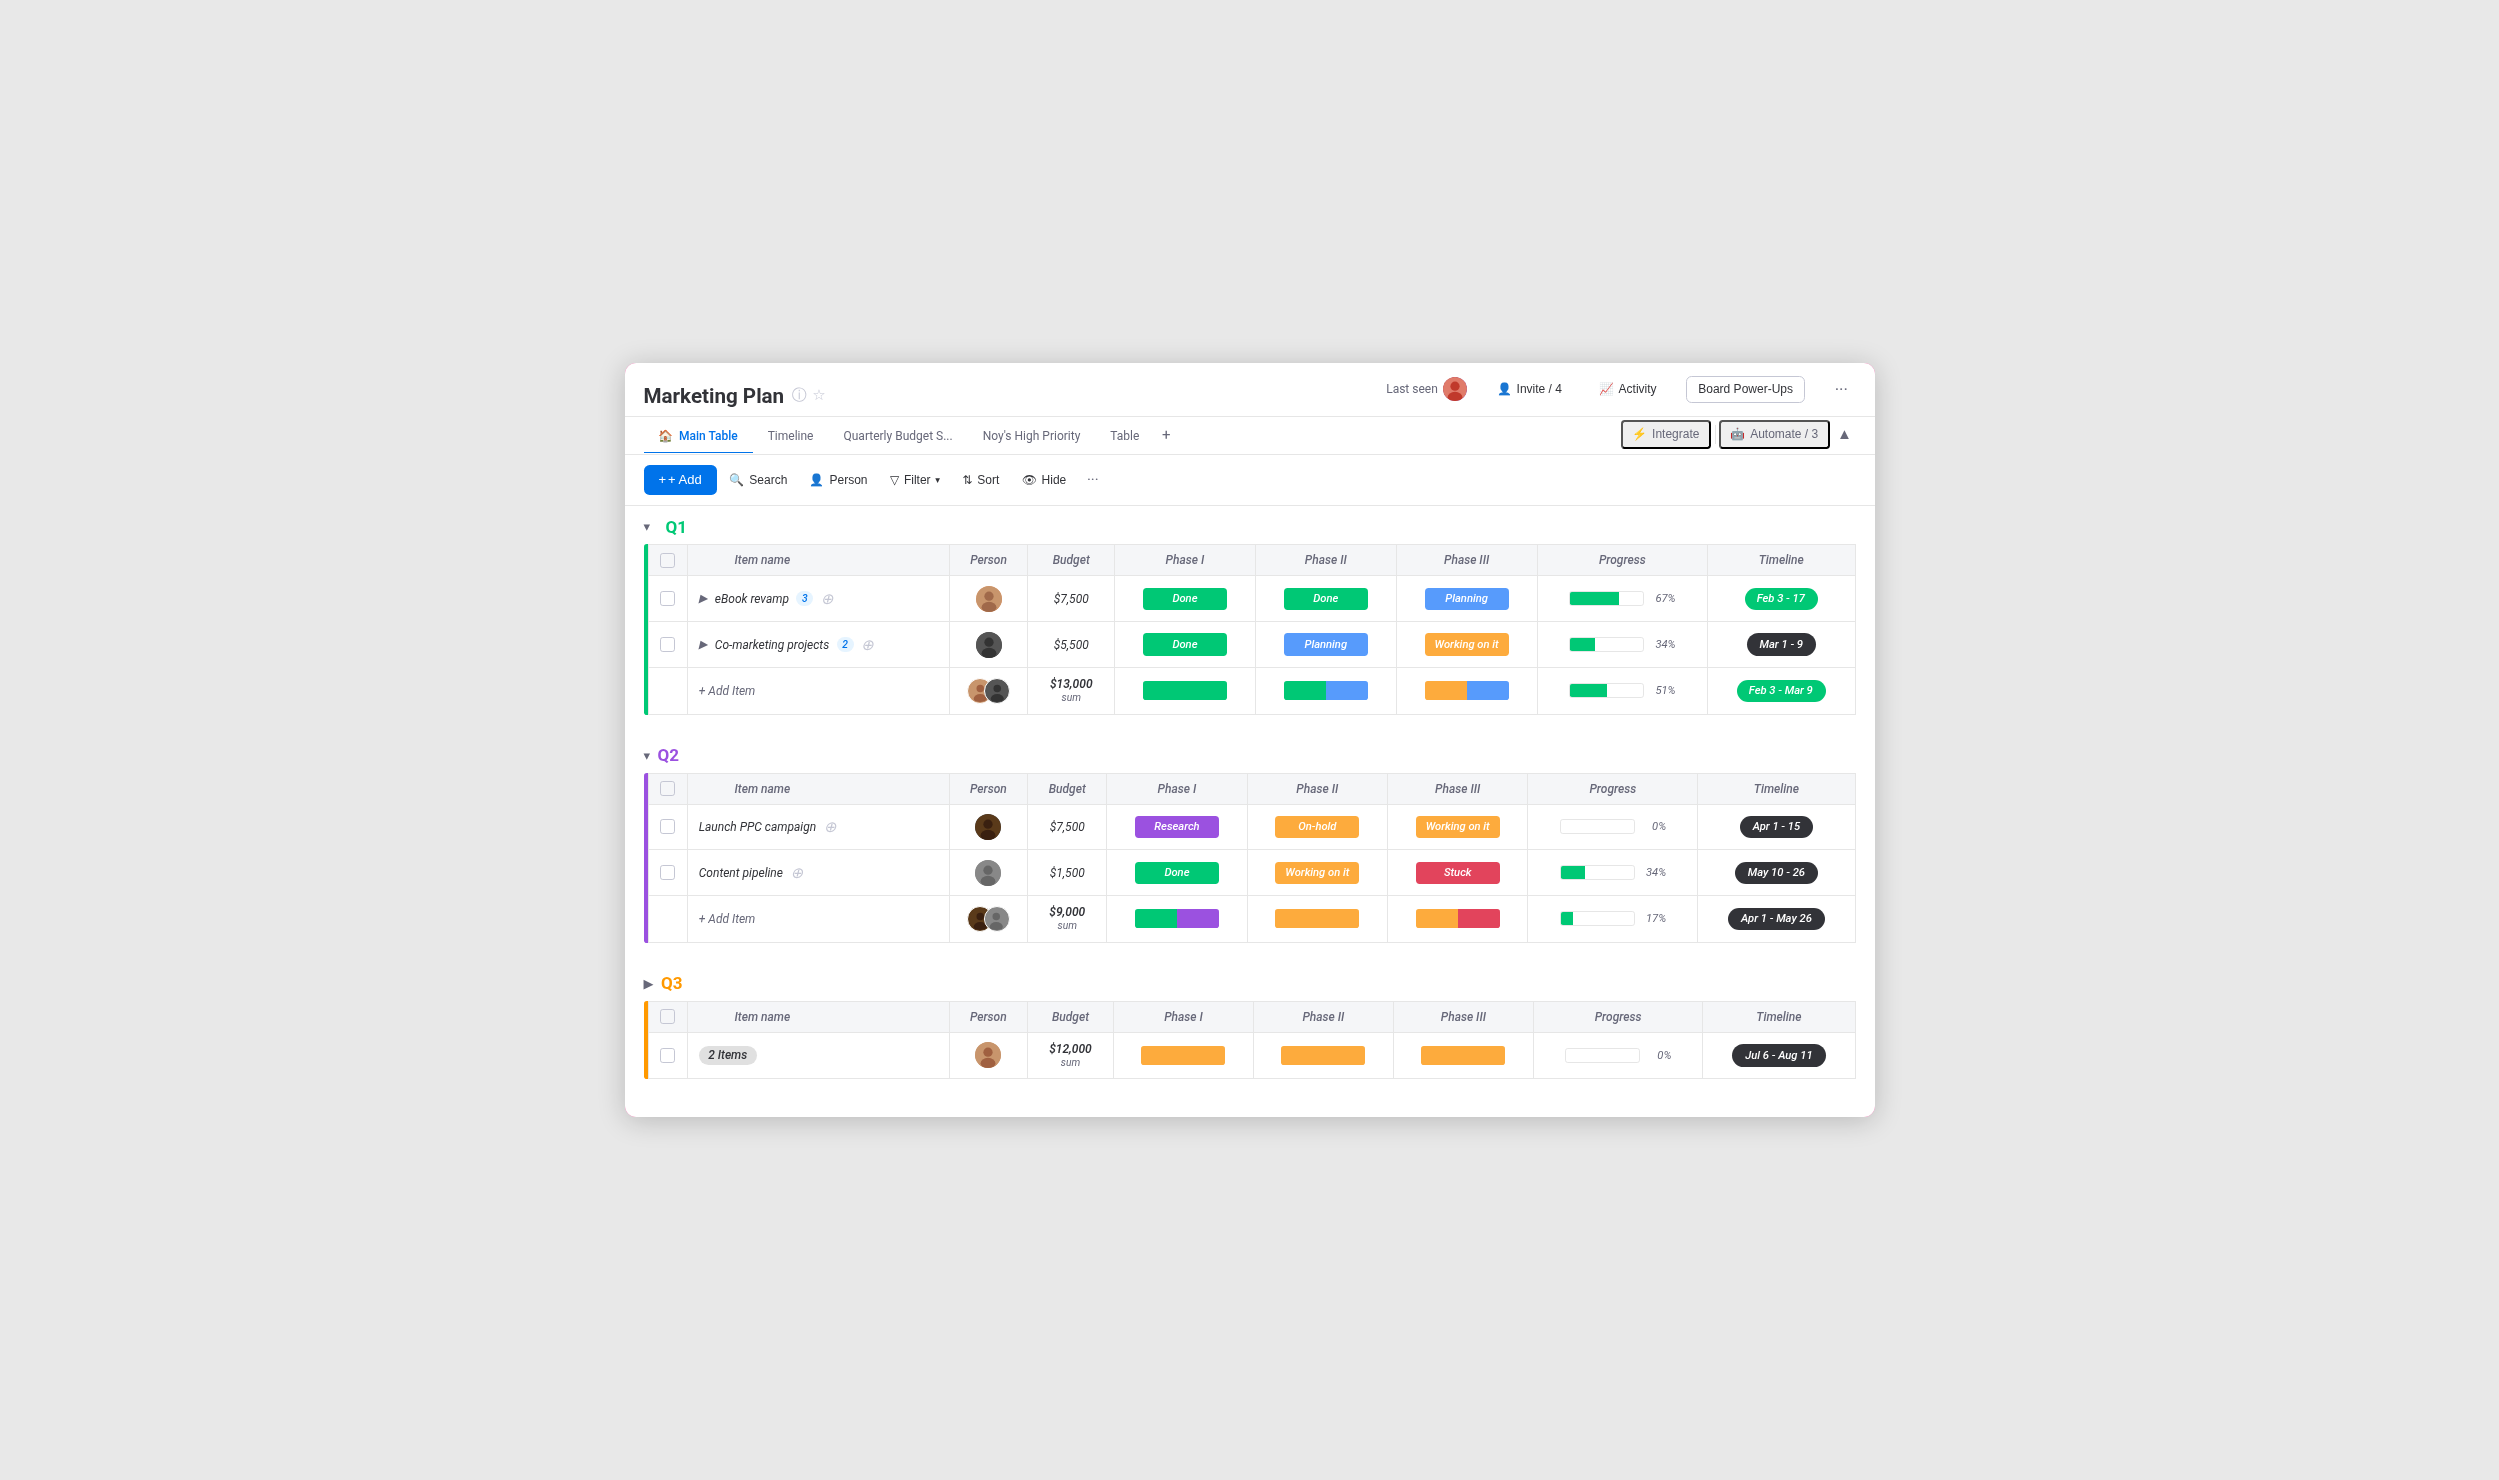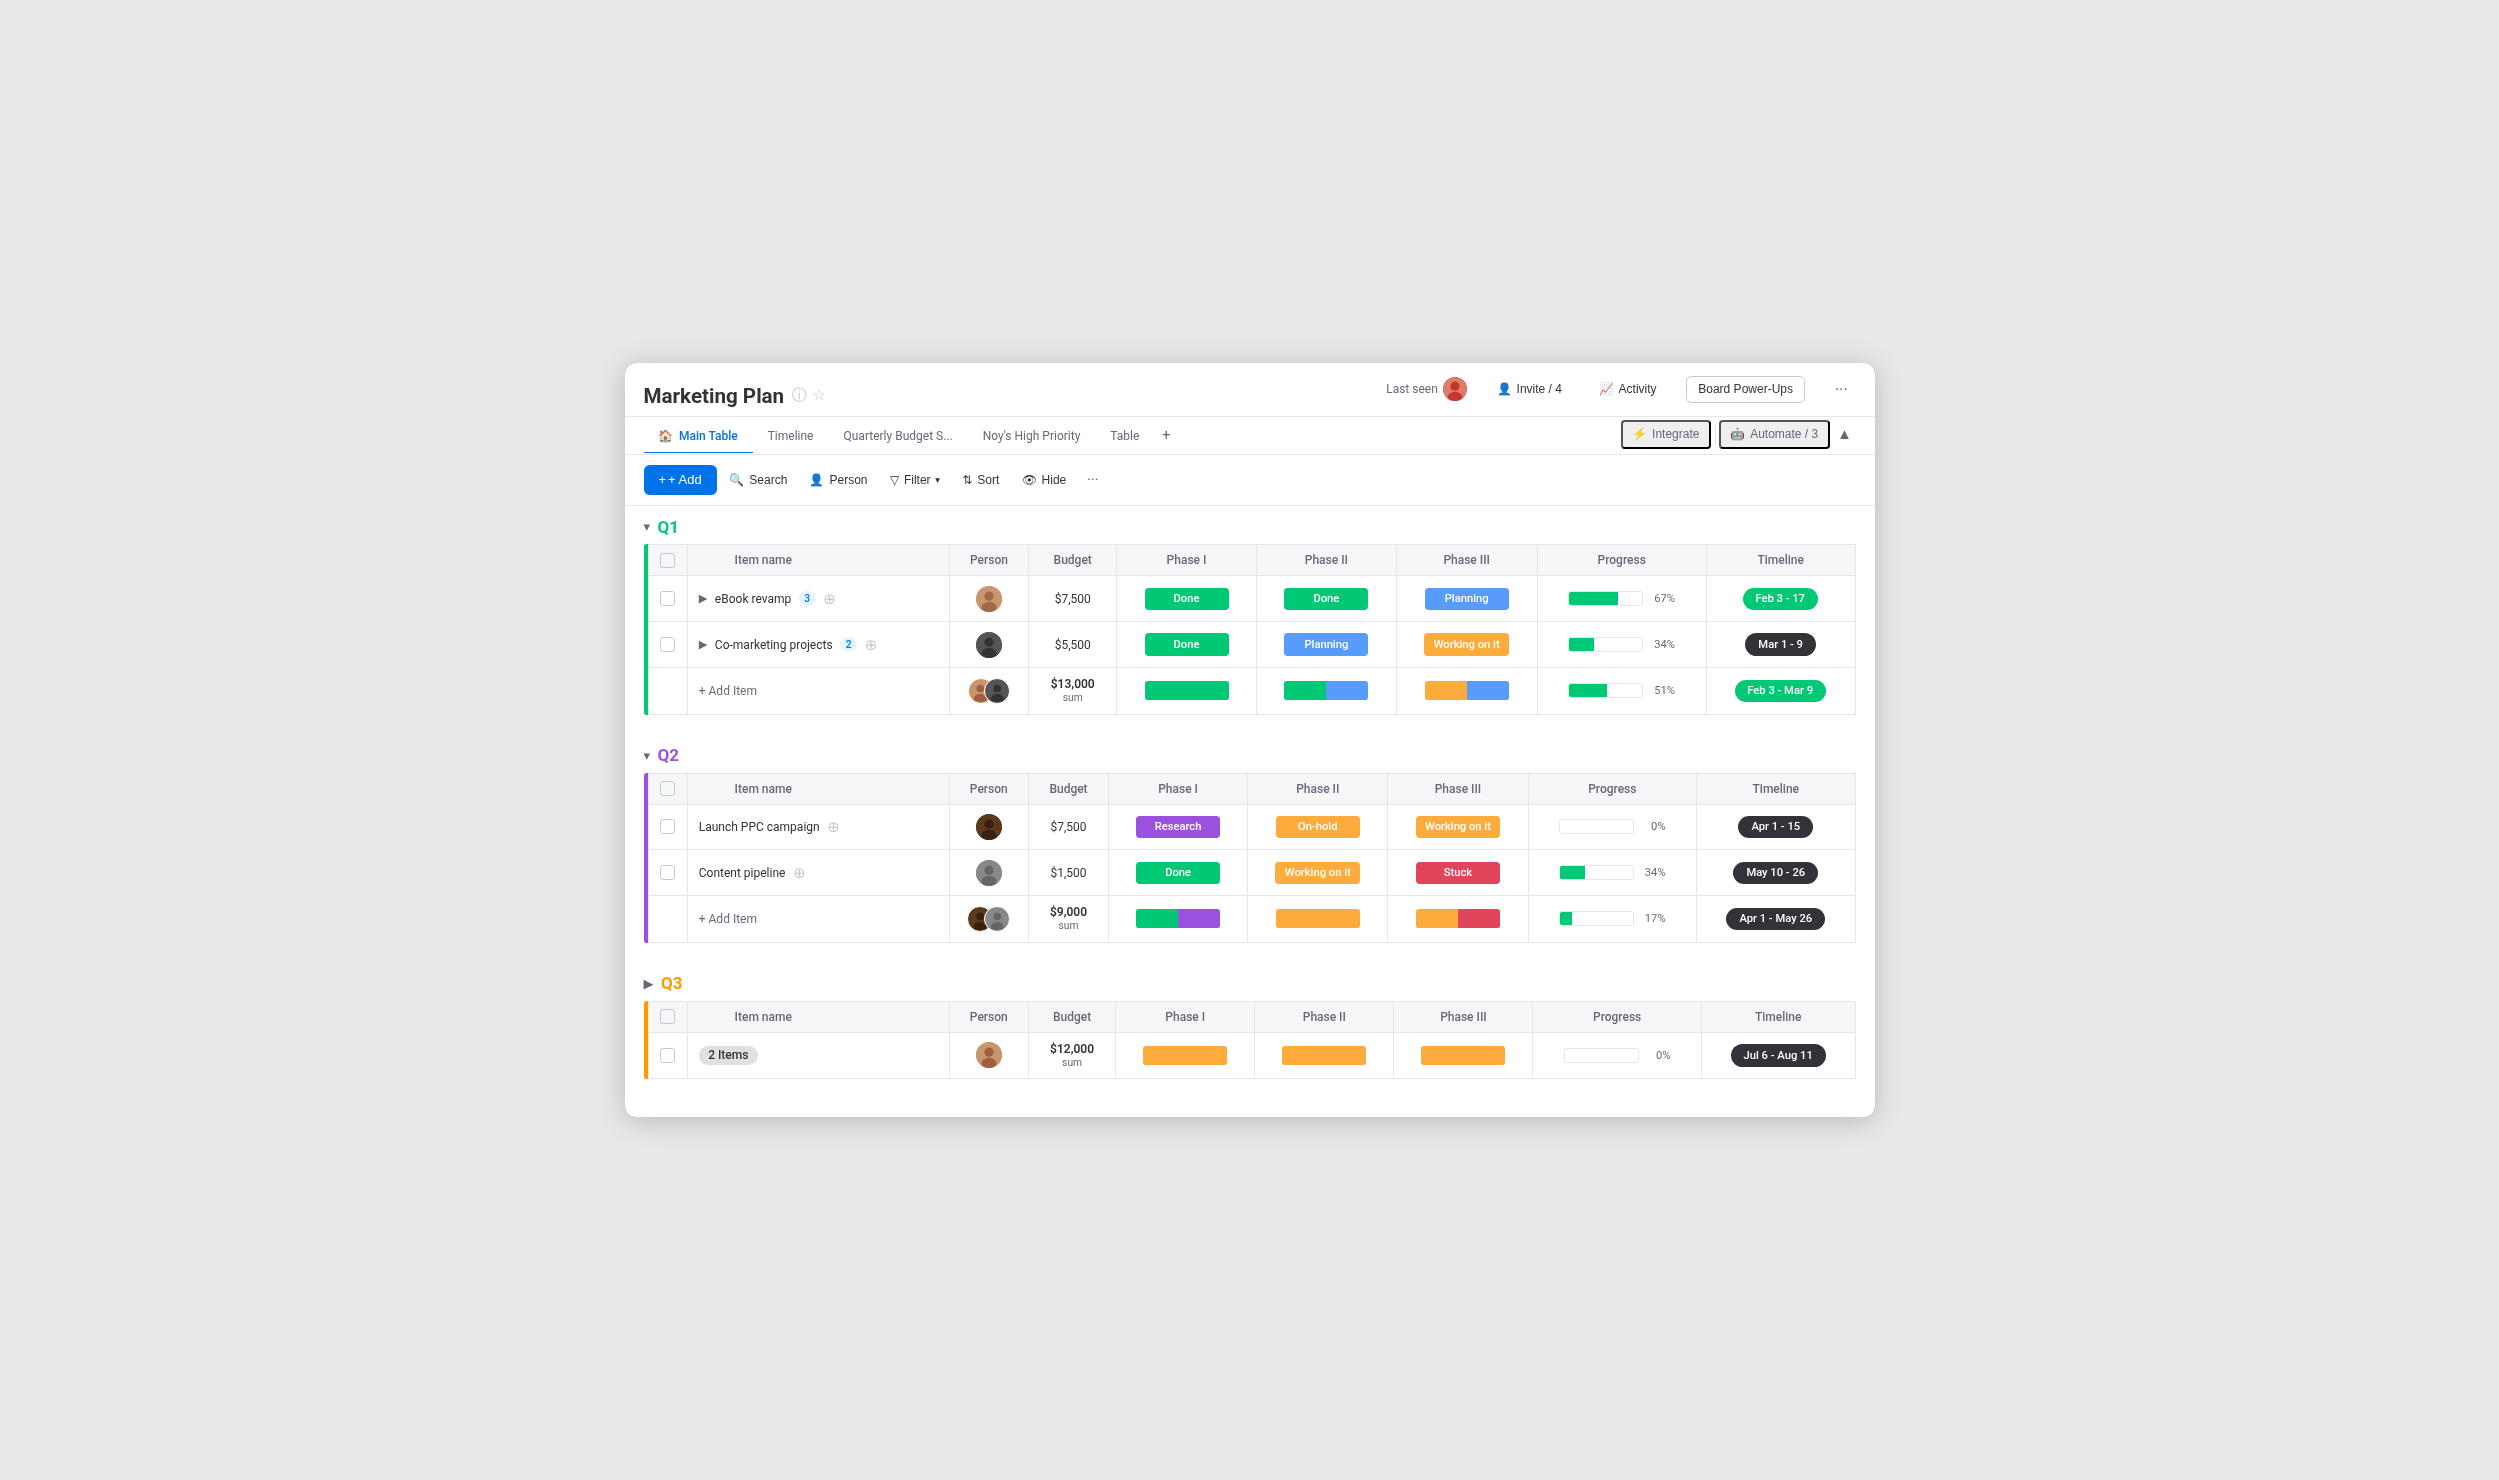--- a/index.html
+++ b/index.html
@@ -195,27 +195,28 @@
     }
     .group-collapse-btn {
       cursor: pointer;
       color: #676879;
       font-size: 13px;
     }
     .group-title {
       font-size: 17px;
       font-weight: 700;
     }
-    .group-title.q1 { color: #00c875; }
+    .group-title.q1 { color: #00c875; margin-left: 8px; }
     .group-title.q2 { color: #9b51e0; text-align: right; }
     .group-title.q3 { color: #ff9900; }
     .data-table {
       width: 100%;
       border-collapse: collapse;
       font-size: 12px;
+      font-style: italic;
     }
     .data-table thead th {
       background: #f5f6f8;
       padding: 7.5px 11.2px;
       text-align: center;
       font-weight: 500;
       color: #676879;
       border: 0.9px solid #e6e6e6;
     }
     .data-table thead th:first-child {

